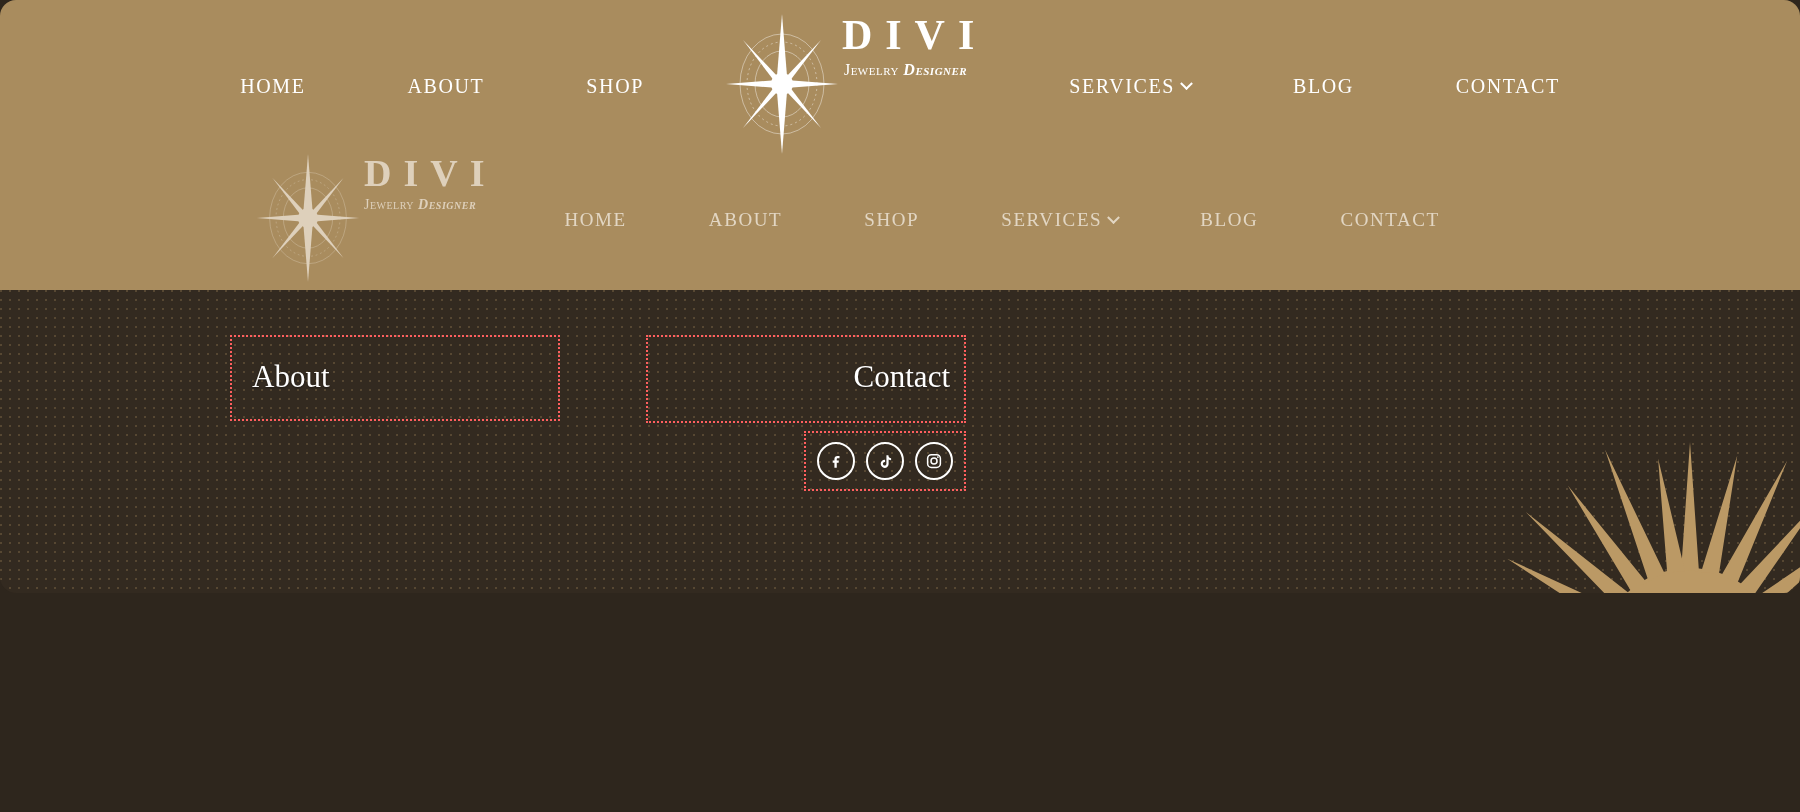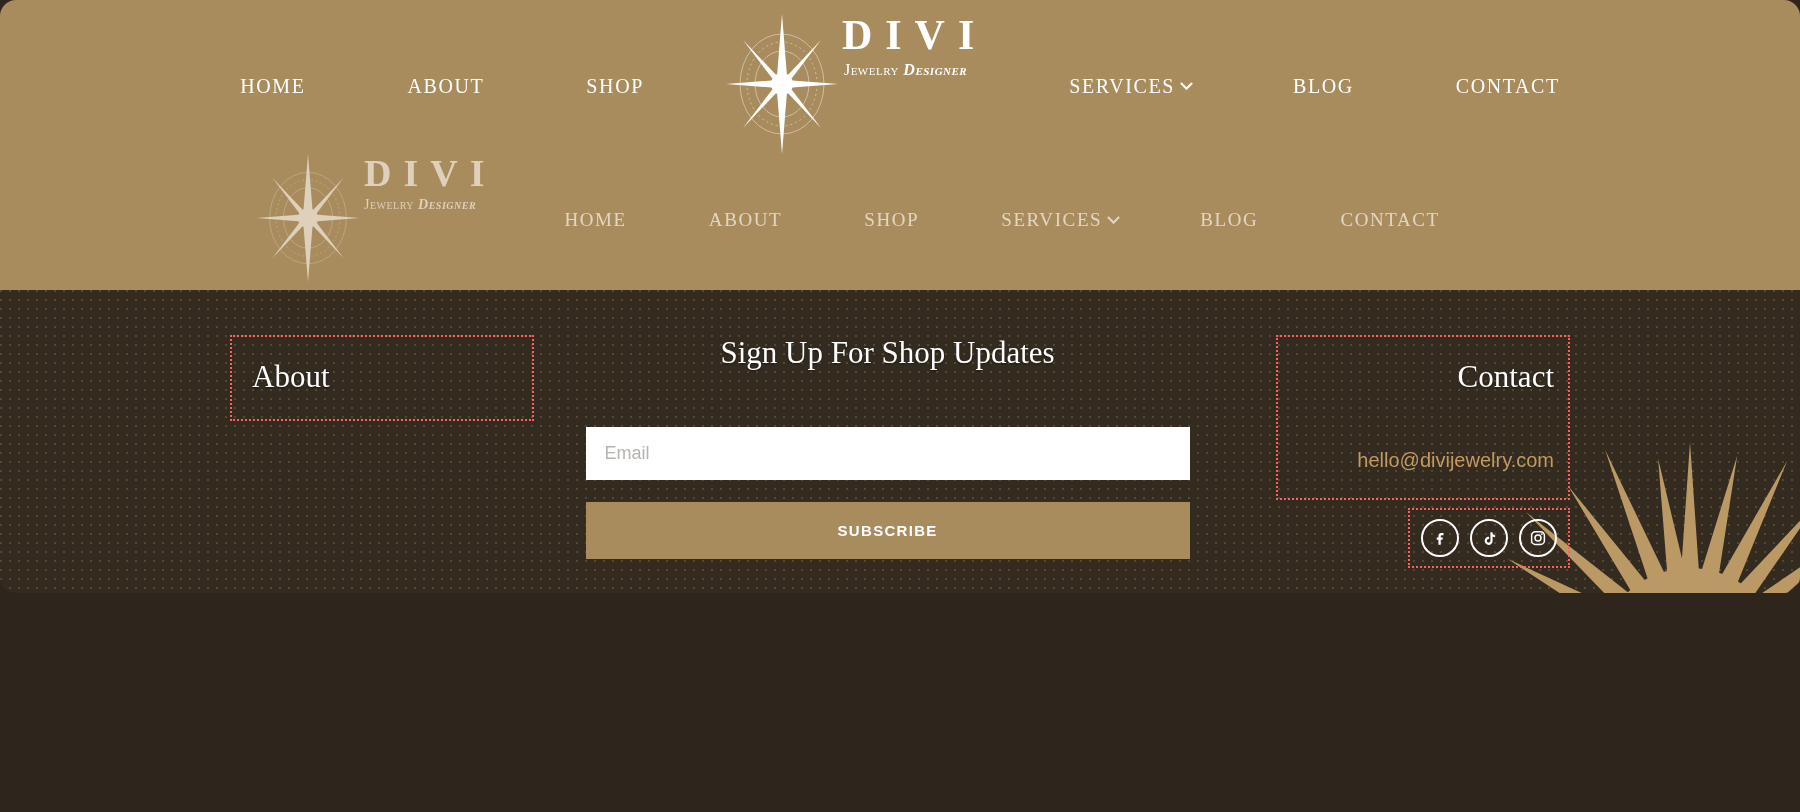--- a/index.html
+++ b/index.html
@@ -430,30 +430,24 @@
     </span>
 
     <div class="footer-cols">
 
       <div class="col col-about">
         <div class="about-inner sel-box">
           <div class="ft-title">About</div>
         </div>
       </div>
 
-      <div class="col col-signup">
-        <div class="signup-title">Sign Up For Shop Updates</div>
-        <input class="email-input" type="text" placeholder="Email" style="">
-        <button class="subscribe-btn">SUBSCRIBE</button>
-      </div>
 
       <div class="col col-contact">
         <div class="contact-box sel-box">
           <span class="ft-title">Contact</span>
-          <a class="contact-email">hello@divijewelry.com</a>
         </div>
 
         <div class="social-box">
           <span class="social-ic">
             <svg width="18" height="18" viewBox="0 0 24 24" fill="#ffffff">
               <path d="M14.5 8.2h2.2V5.3h-2.7c-2.6 0-4.1 1.5-4.1 4v2H7.6v3h2.3V21h3.1v-6.7h2.4l.4-3h-2.8V9.7c0-1 .4-1.5 1.5-1.5z"></path>
             </svg>
           </span>
           <span class="social-ic">
             <svg width="17" height="17" viewBox="0 0 24 24" fill="#ffffff">

